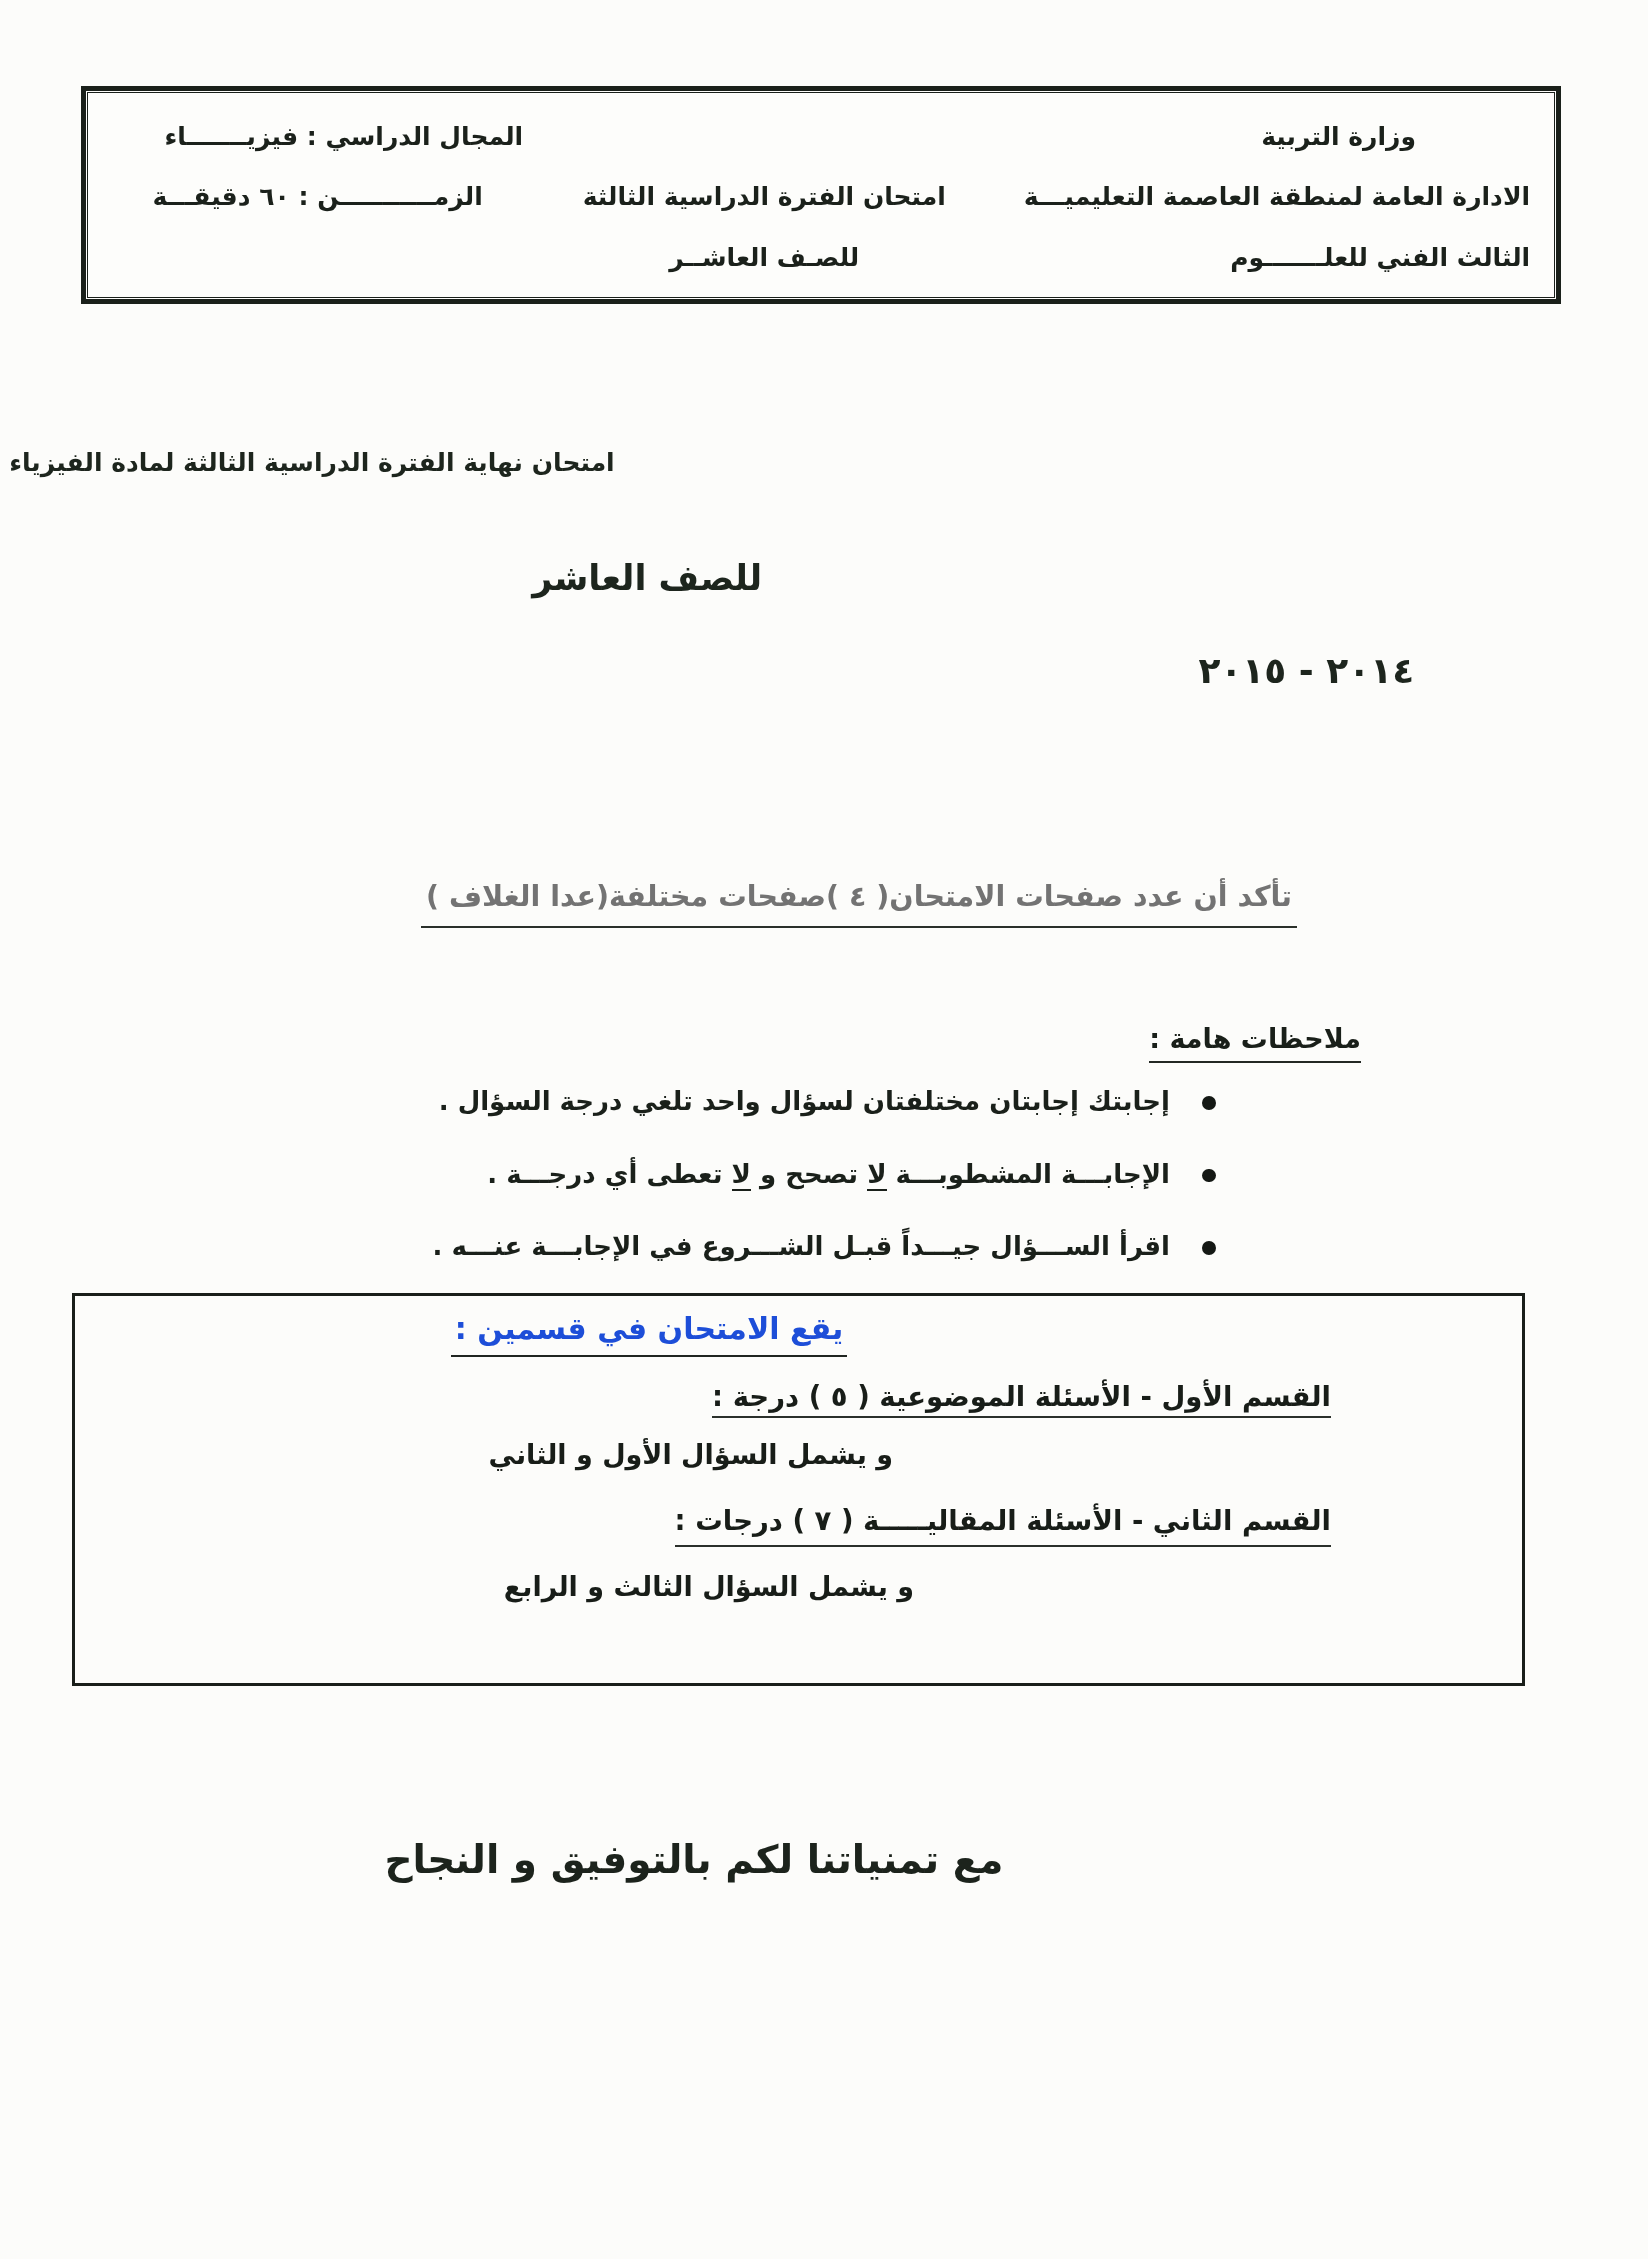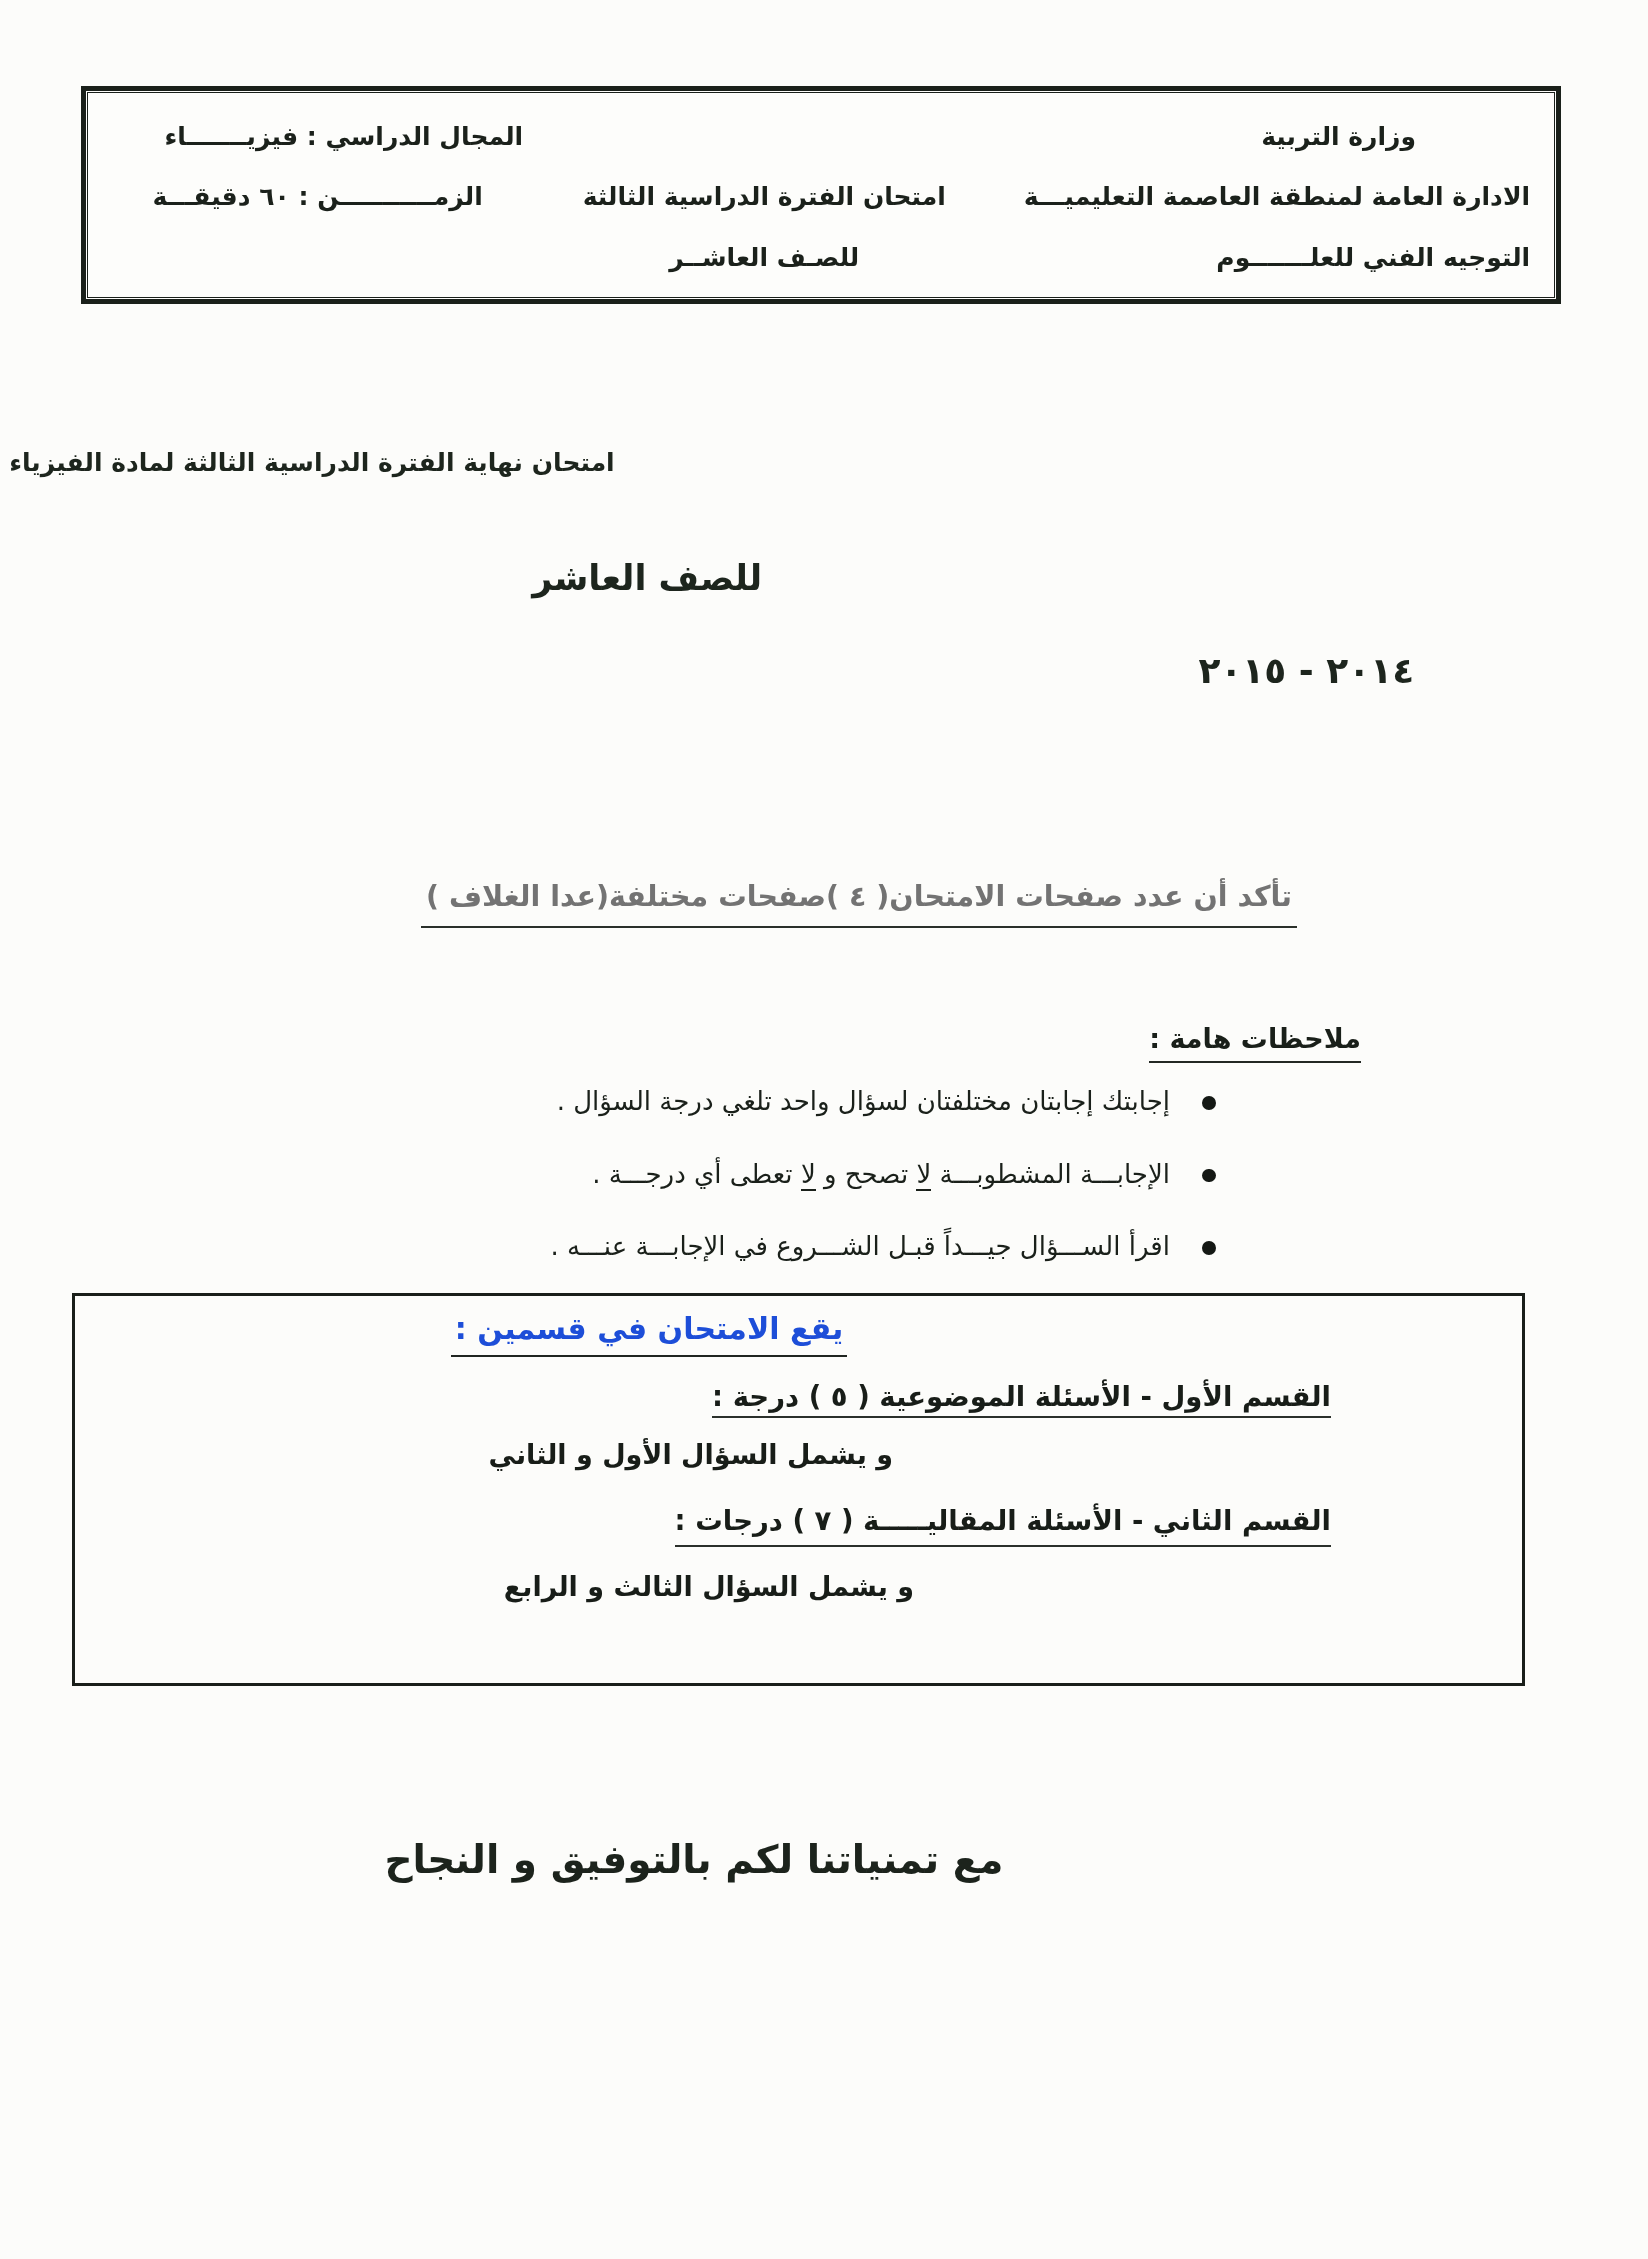--- a/index.html
+++ b/index.html
@@ -52,21 +52,21 @@
   }
 
   
   .notes-heading{
     top:1023px;right:287px;font-size:27px;font-weight:bold;color:#191f19;
     border-bottom:2.8px solid #232823;padding-bottom:7.3px;white-space:nowrap;
   }
   .notes-list{top:1085px;right:432px;list-style:none;margin:0;padding:0;}
   .notes-list li{
     position:relative;padding-right:46px;margin:0 0 40px 0;
-    font-size:26px;font-weight:normal;color:#1a201a;white-space:nowrap;line-height:1.25;
+    font-size:26px;font-weight:bold;color:#1a201a;white-space:nowrap;line-height:1.25;
   }
   .notes-list li .dot{
     position:absolute;right:0;top:11px;width:13.8px;height:13.8px;border-radius:50%;
     background:#141814;
   }
   .u-la{border-bottom:2.8px solid #1a201a;padding-bottom:0.9px;}
 
   
   .sec-box{
     left:72px;top:1293px;width:1453px;height:393px;
@@ -87,21 +87,21 @@
   .wish{top:1837px;left:51px;width:1286px;text-align:center;
         font-size:39px;font-weight:bold;color:#1c231c;}
 </style>
 </head>
 <body>
 
 <div class="abs hdr-outer">
   <div class="hdr-inner">
     <div class="cell c-r1">وزارة التربية</div>
     <div class="cell c-r2">الادارة العامة لمنطقة العاصمة التعليميـــة</div>
-    <div class="cell c-r3">التوجيه الفني للعلـــــــوم</div>
+    <div class="cell c-r3">الثالث الفني للعلـــــــوم</div>
     <div class="cell c-m2">امتحان الفترة الدراسية الثالثة</div>
     <div class="cell c-m3">للصـف العاشــر</div>
     <div class="cell c-l1">المجال الدراسي : فيزيـــــــاء</div>
     <div class="cell c-l2">الزمـــــــــــن : ٦٠ دقيقـــة</div>
   </div>
 </div>
 
 <div class="abs title1 nw">امتحان نهاية الفترة الدراسية الثالثة لمادة الفيزياء</div>
 <div class="abs title2 nw">للصف العاشر</div>
 <div class="abs title3 nw">٢٠١٤ - ٢٠١٥</div>

